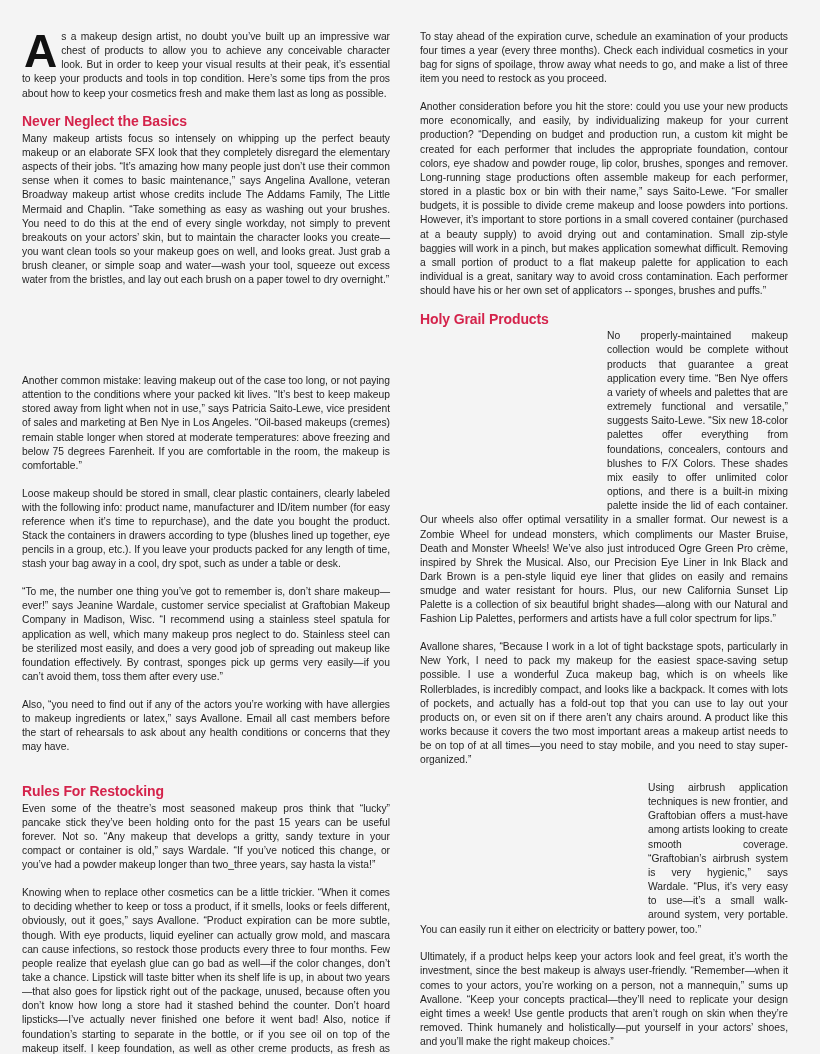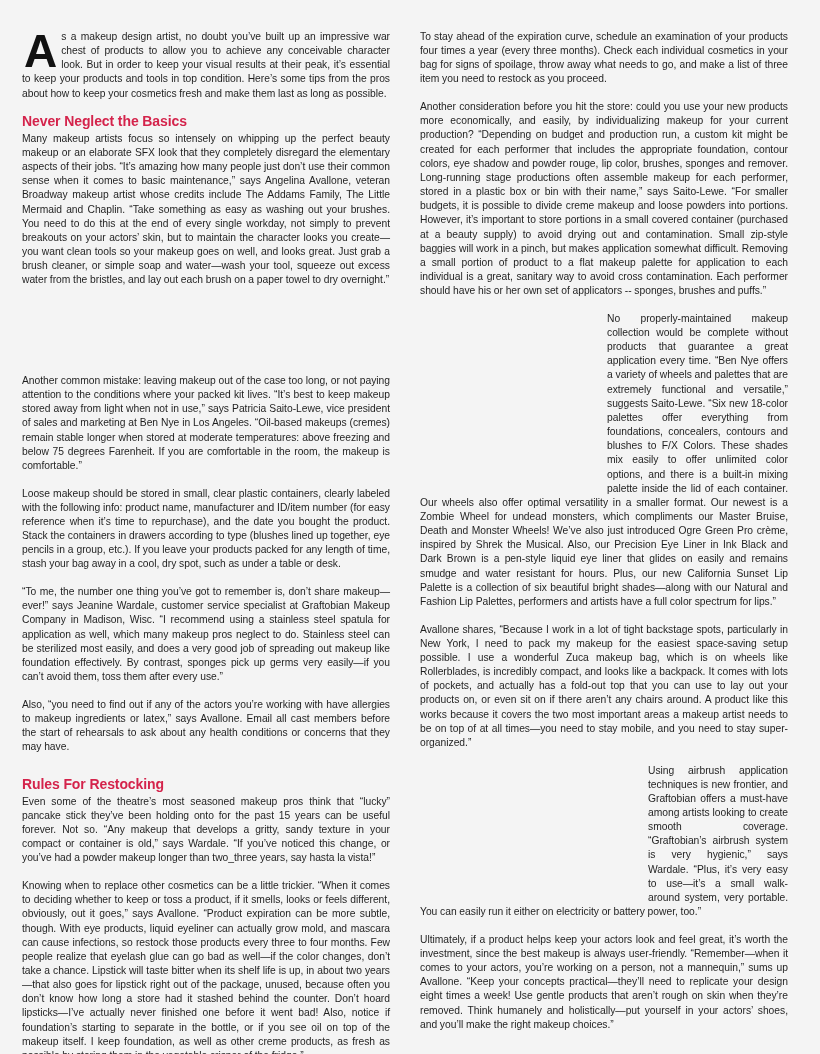--- a/index.html
+++ b/index.html
@@ -43,21 +43,21 @@
   }
   p.body.tight { margin-bottom: 0; }
   h2.section {
     color: #d4234b;
     font-size: 14px;
     line-height: 15px;
     font-weight: bold;
     margin: 0 0 2.5px 0;
     letter-spacing: -0.1px;
   }
-  h2.section.spaced { margin-top: 23px; }
+  h2.section.spaced { margin-top: 30px; }
   .dropcap-para {
     position: relative;
   }
   .dropcap-para .dropcap {
     float: left;
     font-size: 46px;
     line-height: 36px;
     font-weight: bold;
     padding: 2px 4px 0 2px;
     margin-top: 1px;
@@ -107,20 +107,21 @@
 
       <p class="body">Even some of the theatre’s most seasoned makeup pros think that “lucky” pancake stick they’ve been holding onto for the past 15 years can be useful forever. Not so. “Any makeup that develops a gritty, sandy texture in your compact or container is old,” says Wardale. “If you’ve noticed this change, or you’ve had a powder makeup longer than two_three years, say hasta la vista!”</p>
       <p class="body tight">Knowing when to replace other cosmetics can be a little trickier. “When it comes to deciding whether to keep or toss a product, if it smells, looks or feels different, obviously, out it goes,” says Avallone. “Product expiration can be more subtle, though. With eye products, liquid eyeliner can actually grow mold, and mascara can cause infections, so restock those products every three to four months. Few people realize that eyelash glue can go bad as well—if the color changes, don’t take a chance. Lipstick will taste bitter when its shelf life is up, in about two years—that also goes for lipstick right out of the package, unused, because often you don’t know how long a store had it stashed behind the counter. Don’t hoard lipsticks—I’ve actually never finished one before it went bad! Also, notice if foundation’s starting to separate in the bottle, or if you see oil on top of the makeup itself. I keep foundation, as well as other creme products, as fresh as possible by storing them in the vegetable crisper of the fridge.”</p>
     </div>
 
     <div class="col">
 
       <p class="body">To stay ahead of the expiration curve, schedule an examination of your products four times a year (every three months). Check each individual cosmetics in your bag for signs of spoilage, throw away what needs to go, and make a list of three item you need to restock as you proceed.</p>
       <p class="body">Another consideration before you hit the store: could you use your new products more economically, and easily, by individualizing makeup for your current production? “Depending on budget and production run, a custom kit might be created for each performer that includes the appropriate foundation, contour colors, eye shadow and powder rouge, lip color, brushes, sponges and remover. Long-running stage productions often assemble makeup for each performer, stored in a plastic box or bin with their name,” says Saito-Lewe. “For smaller budgets, it is possible to divide creme makeup and loose powders into portions. However, it’s important to store portions in a small covered container (purchased at a beauty supply) to avoid drying out and contamination. Small zip-style baggies will work in a pinch, but makes application somewhat difficult. Removing a small portion of product to a flat makeup palette for application to each individual is a great, sanitary way to avoid cross contamination. Each performer should have his or her own set of applicators -- sponges, brushes and puffs.”</p>
 
+      <h2 class="section">Holy Grail Products</h2>
 
       <p class="body"><span class="wrap-left-shape"></span><span>No properly-maintained makeup collection would be complete without products that guarantee a great application every time. “Ben Nye offers a variety of wheels and palettes that are extremely functional and versatile,” suggests Saito-Lewe. “Six new 18-color palettes offer everything from foundations, concealers, contours and blushes to F/X Colors. These shades mix easily to offer unlimited color options, and there is a built-in mixing palette inside the lid of each container. Our wheels also offer optimal versatility in a smaller format. Our newest is a Zombie Wheel for undead monsters, which compliments our Master Bruise, Death and Monster Wheels! We’ve also just introduced Ogre Green Pro crème, inspired by Shrek the Musical. Also, our Precision Eye Liner in Ink Black and Dark Brown is a pen-style liquid eye liner that glides on easily and remains smudge and water resistant for hours. Plus, our new California Sunset Lip Palette is a collection of six beautiful bright shades—along with our Natural and Fashion Lip Palettes, performers and artists have a full color spectrum for lips.”</span></p>
       <div class="clearer"></div>
 
       <p class="body">Avallone shares, “Because I work in a lot of tight backstage spots, particularly in New York, I need to pack my makeup for the easiest space-saving setup possible. I use a wonderful Zuca makeup bag, which is on wheels like Rollerblades, is incredibly compact, and looks like a backpack. It comes with lots of pockets, and actually has a fold-out top that you can use to lay out your products on, or even sit on if there aren’t any chairs around. A product like this works because it covers the two most important areas a makeup artist needs to be on top of at all times—you need to stay mobile, and you need to stay super-organized.”</p>
 
       <p class="body"><span class="wrap-left-shape small"></span><span>Using airbrush application techniques is new frontier, and Graftobian offers a must-have among artists looking to create smooth coverage. “Graftobian’s airbrush system is very hygienic,” says Wardale. “Plus, it’s very easy to use—it’s a small walk-around system, very portable. You can easily run it either on electricity or battery power, too.”</span></p>
       <div class="clearer"></div>
 
       <p class="body tight">Ultimately, if a product helps keep your actors look and feel great, it’s worth the investment, since the best makeup is always user-friendly. “Remember—when it comes to your actors, you’re working on a person, not a mannequin,” sums up Avallone. “Keep your concepts practical—they’ll need to replicate your design eight times a week! Use gentle products that aren’t rough on skin when they’re removed. Think humanely and holistically—put yourself in your actors’ shoes, and you’ll make the right makeup choices.”</p>

